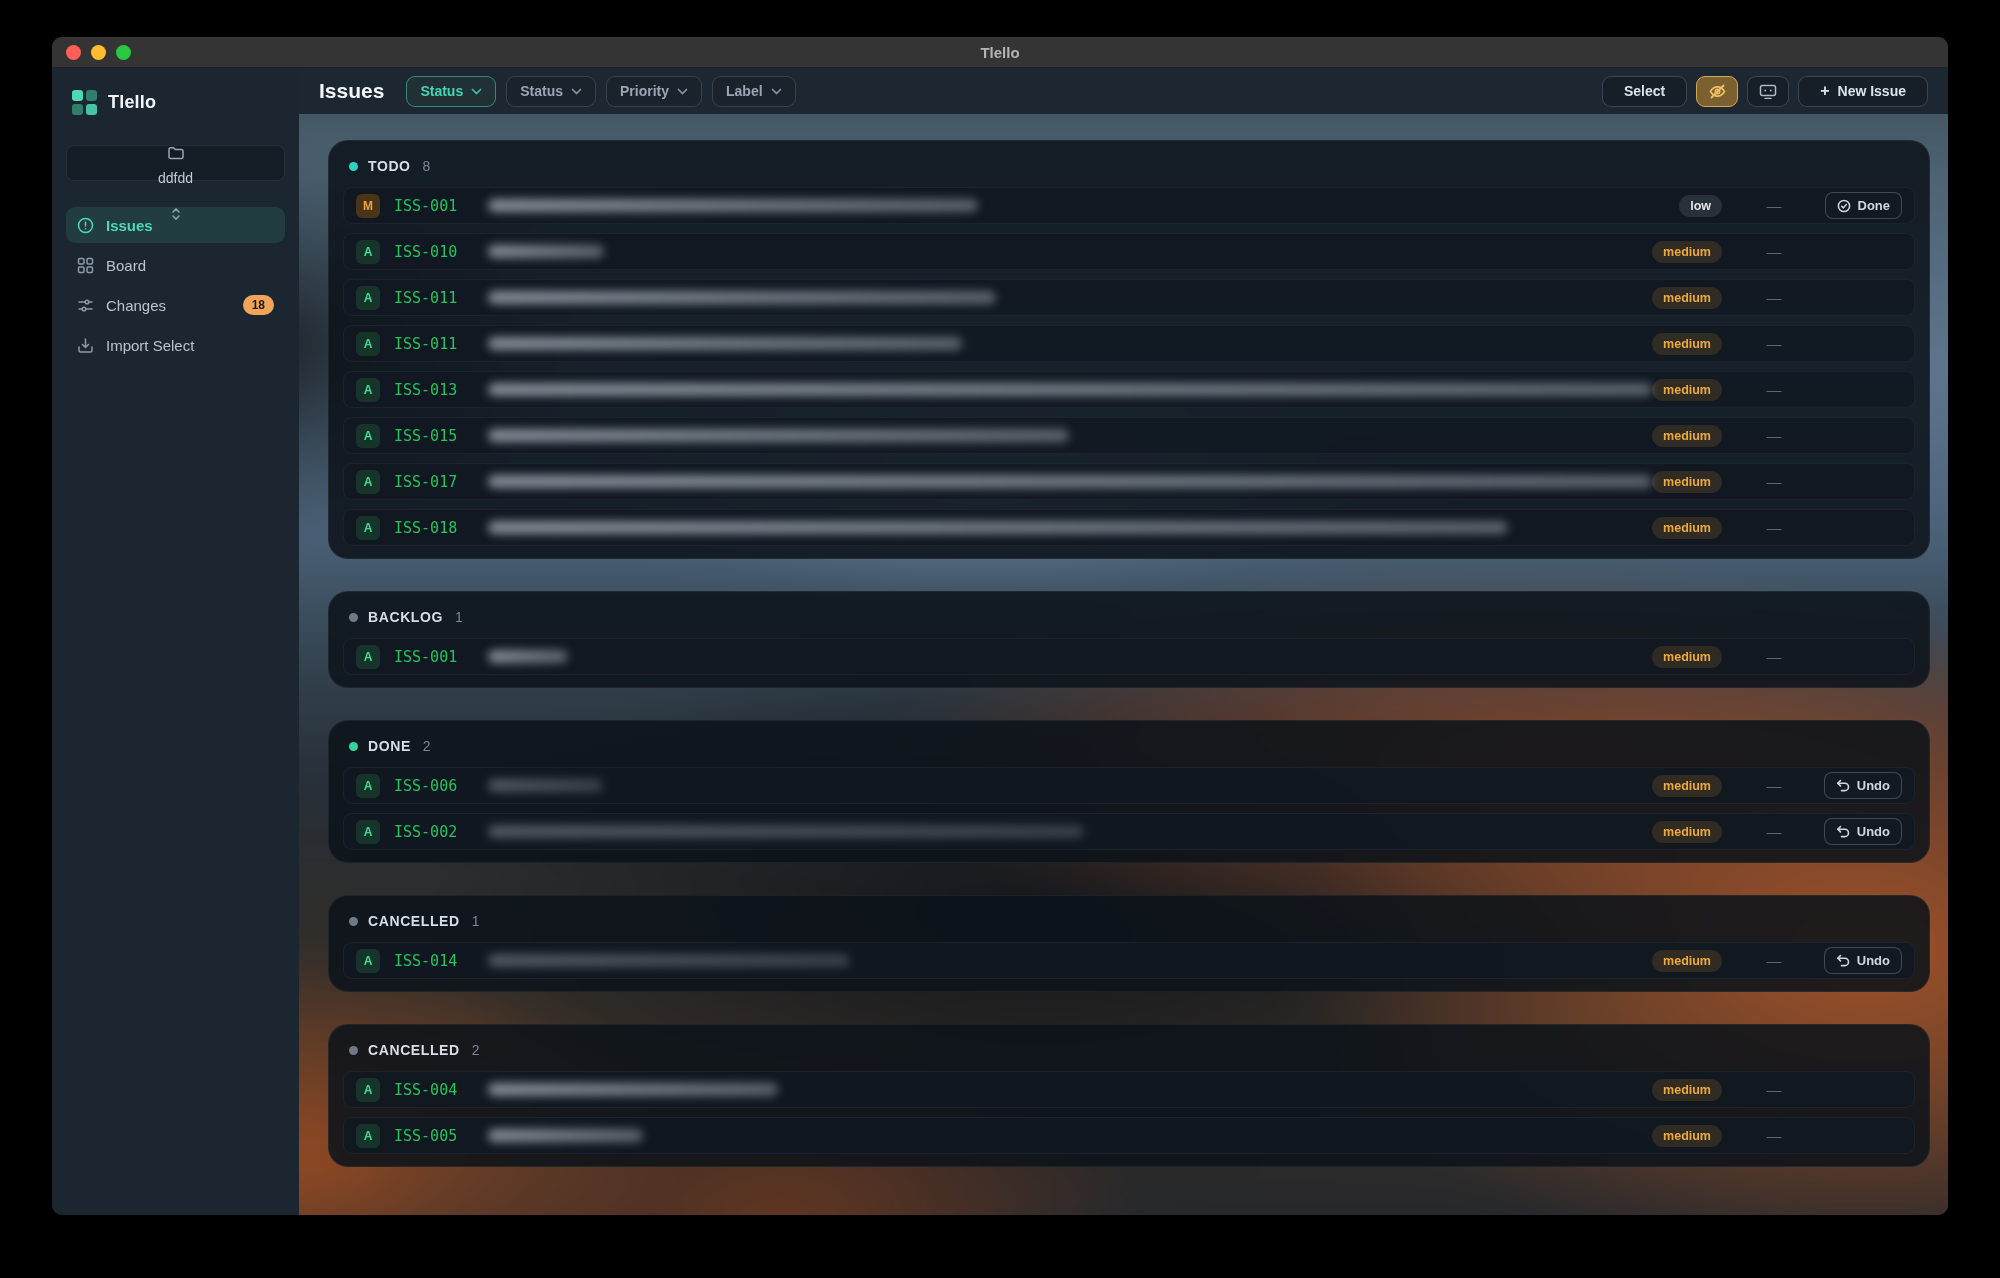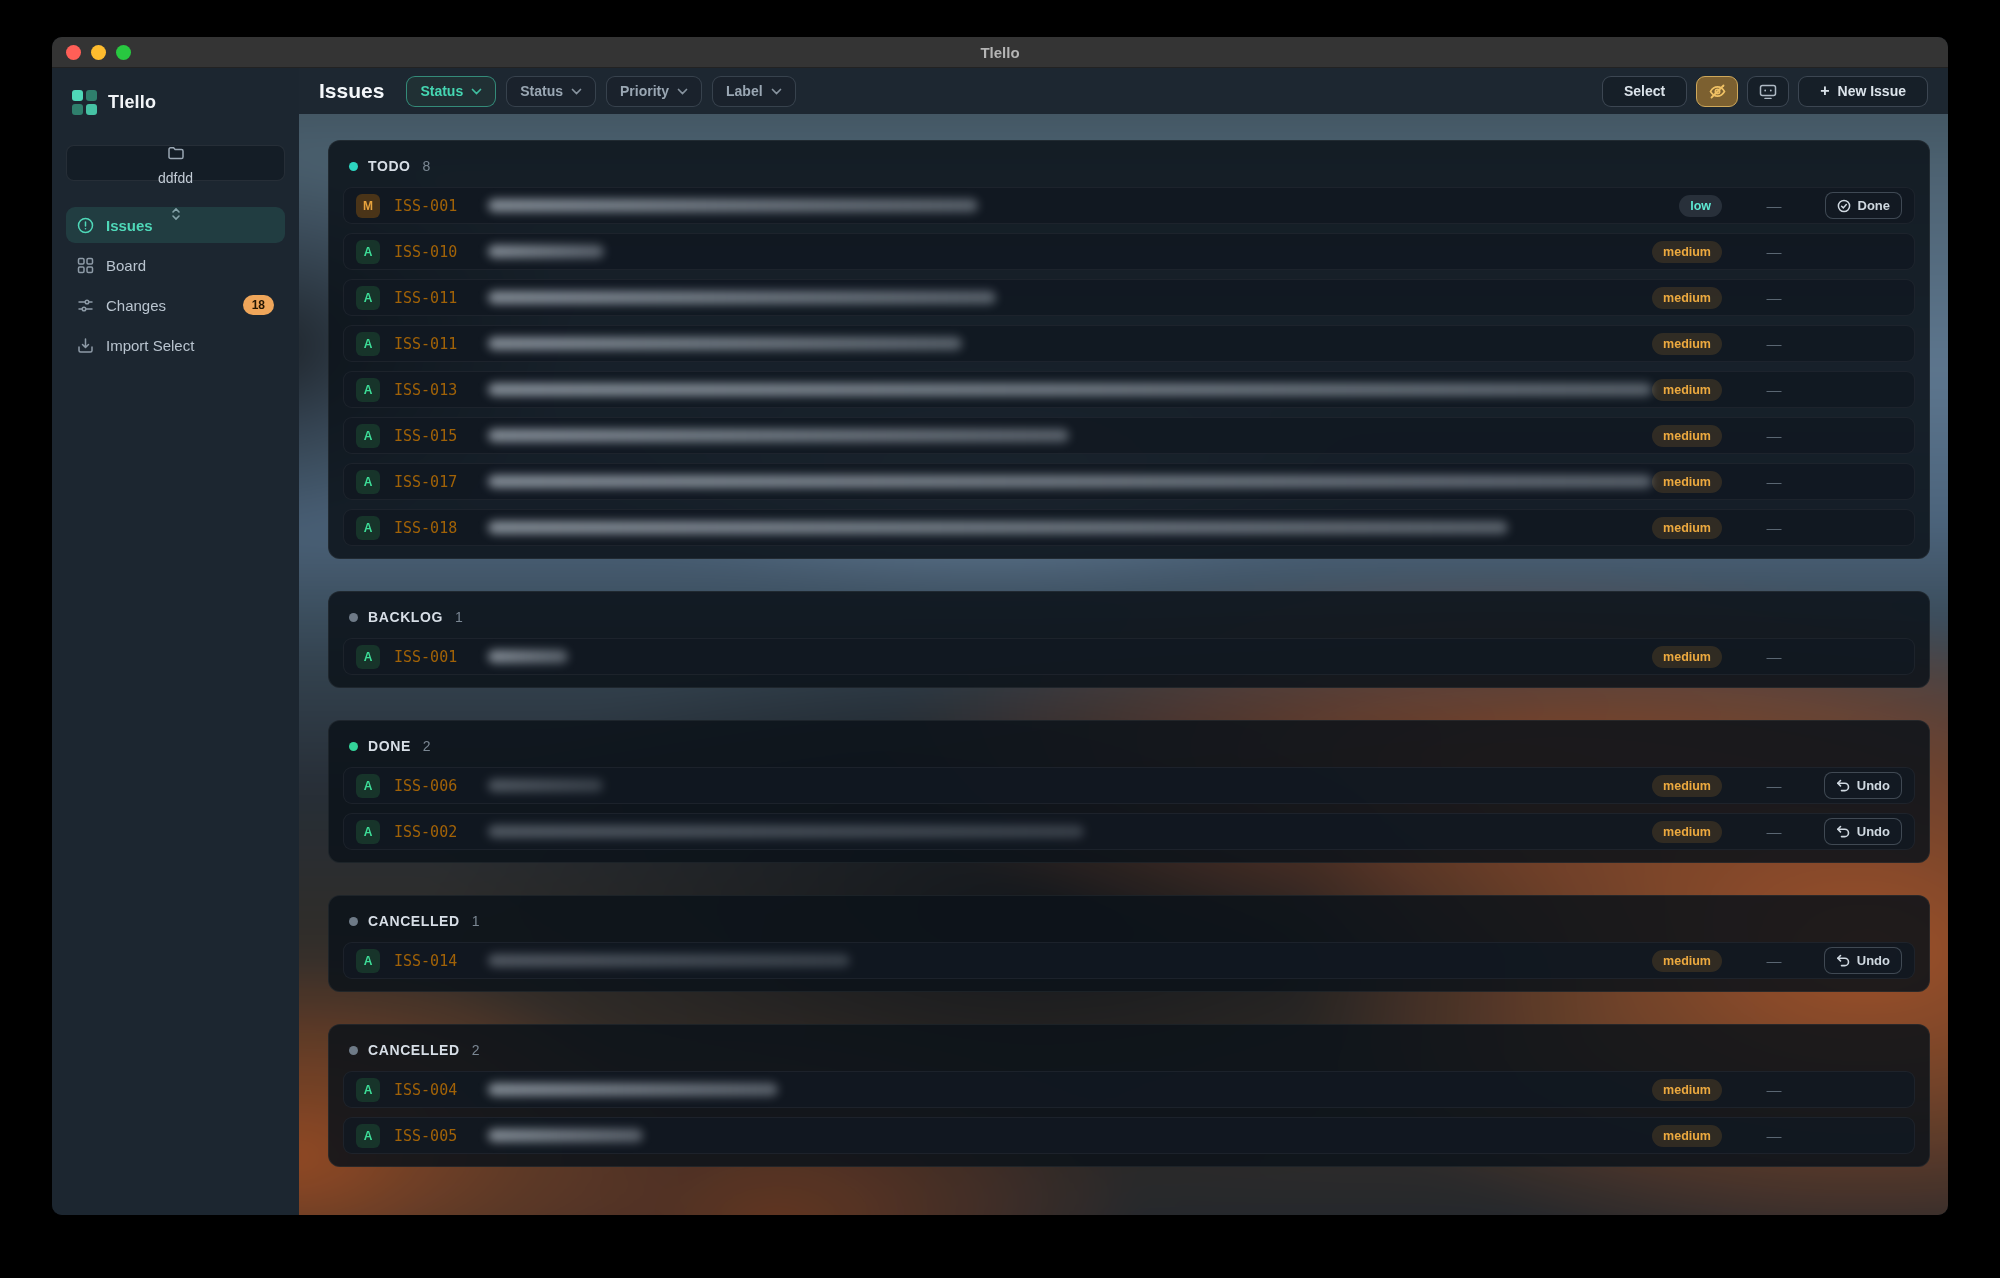--- a/index.html
+++ b/index.html
@@ -67,39 +67,39 @@
   .chip.active { color:#45d6b2; border-color:rgba(69,214,178,.55); background:rgba(35,56,54,.55); }
   .chip .chev { color:inherit; opacity:.85; }
   .header-right { margin-left:auto; display:flex; align-items:center; gap:9px; }
   .btn { height:31px; border-radius:9px; display:flex; align-items:center; gap:8px; padding:0 21px;
     font-size:14px; font-weight:bold; color:#dbe3ea; background:rgba(20,28,37,.7);
     border:1px solid rgba(148,163,178,.3); cursor:pointer; }
   .icon-btn { width:42px; padding:0; justify-content:center; color:#aeb9c4; }
   .icon-btn.amber { background:#7c6030; border-color:#cfa85a; color:#f0c164; }
 
   .content { position:relative; z-index:1; padding:26px 18px 0 29px; display:flex; flex-direction:column; gap:32px; }
-  .card { background:rgba(12,19,26,.86); border:1px solid rgba(255,255,255,.06); border-radius:12px; padding:12px 14px; }
+  .card { background:rgba(12,19,26,.86); border:1px solid rgba(255,255,255,.06); border-radius:20px; padding:12px 14px; }
   .sec-head { display:flex; align-items:center; gap:10px; height:22px; margin:2px 0 10px 6px; }
   .sec-dot { width:9px; height:9px; border-radius:50%; }
   .sec-name { color:#d7dee6; font-size:14px; font-weight:bold; letter-spacing:.6px; }
   .sec-count { color:#7b8793; font-size:14px; margin-left:2px; }
   .rows { display:flex; flex-direction:column; gap:9px; }
   .row { height:37px; background:rgba(17,24,33,.88); border:1px solid rgba(255,255,255,.05); border-radius:9px;
     display:flex; align-items:center; padding:0 12px; cursor:pointer; }
   .avatar { width:24px; height:24px; border-radius:6px; font-size:12px; font-weight:bold;
     display:flex; align-items:center; justify-content:center; flex:none; }
   .avatar.green { background:#17342a; color:#3ddc97; }
   .avatar.amber { background:#4a3418; color:#e8a33d; }
-  .issue-id { font-family:"DejaVu Sans Mono", monospace; font-size:15px; color:#a16207; margin-left:14px; width:84px; flex:none; }
+  .issue-id { font-family:"DejaVu Sans Mono", monospace; font-size:15px; color:#22c55e; margin-left:14px; width:84px; flex:none; }
   .blur-bar { height:13px; border-radius:7px; margin-left:10px;
     background:linear-gradient(90deg, rgba(208,218,228,.6), rgba(208,218,228,.38)); filter:blur(5px); }
   .row.dim .blur-bar { opacity:.55; }
   .row-right { margin-left:auto; display:flex; align-items:center; }
   .badge { border-radius:999px; font-size:12.5px; font-weight:bold; padding:4px 11px; }
-  .badge.low { background:rgba(160,176,192,.16); color:#5eead4; }
+  .badge.low { background:rgba(160,176,192,.16); color:#e5e5e5; }
   .badge.medium { background:rgba(240,166,50,.14); color:#eca93f; }
   .dash { color:#5a6672; font-size:15px; margin:0 0 0 42px; width:20px; text-align:center; }
   .action-slot { width:92px; margin-left:26px; display:flex; justify-content:flex-end; }
   .action-btn { height:27px; border-radius:8px; display:flex; align-items:center; gap:7px; padding:0 11px;
     font-size:13px; font-weight:bold; color:#cfd8e0; background:rgba(20,28,37,.4);
     border:1px solid rgba(148,163,178,.35); cursor:pointer; }
 </style>
 </head>
 <body>
 

